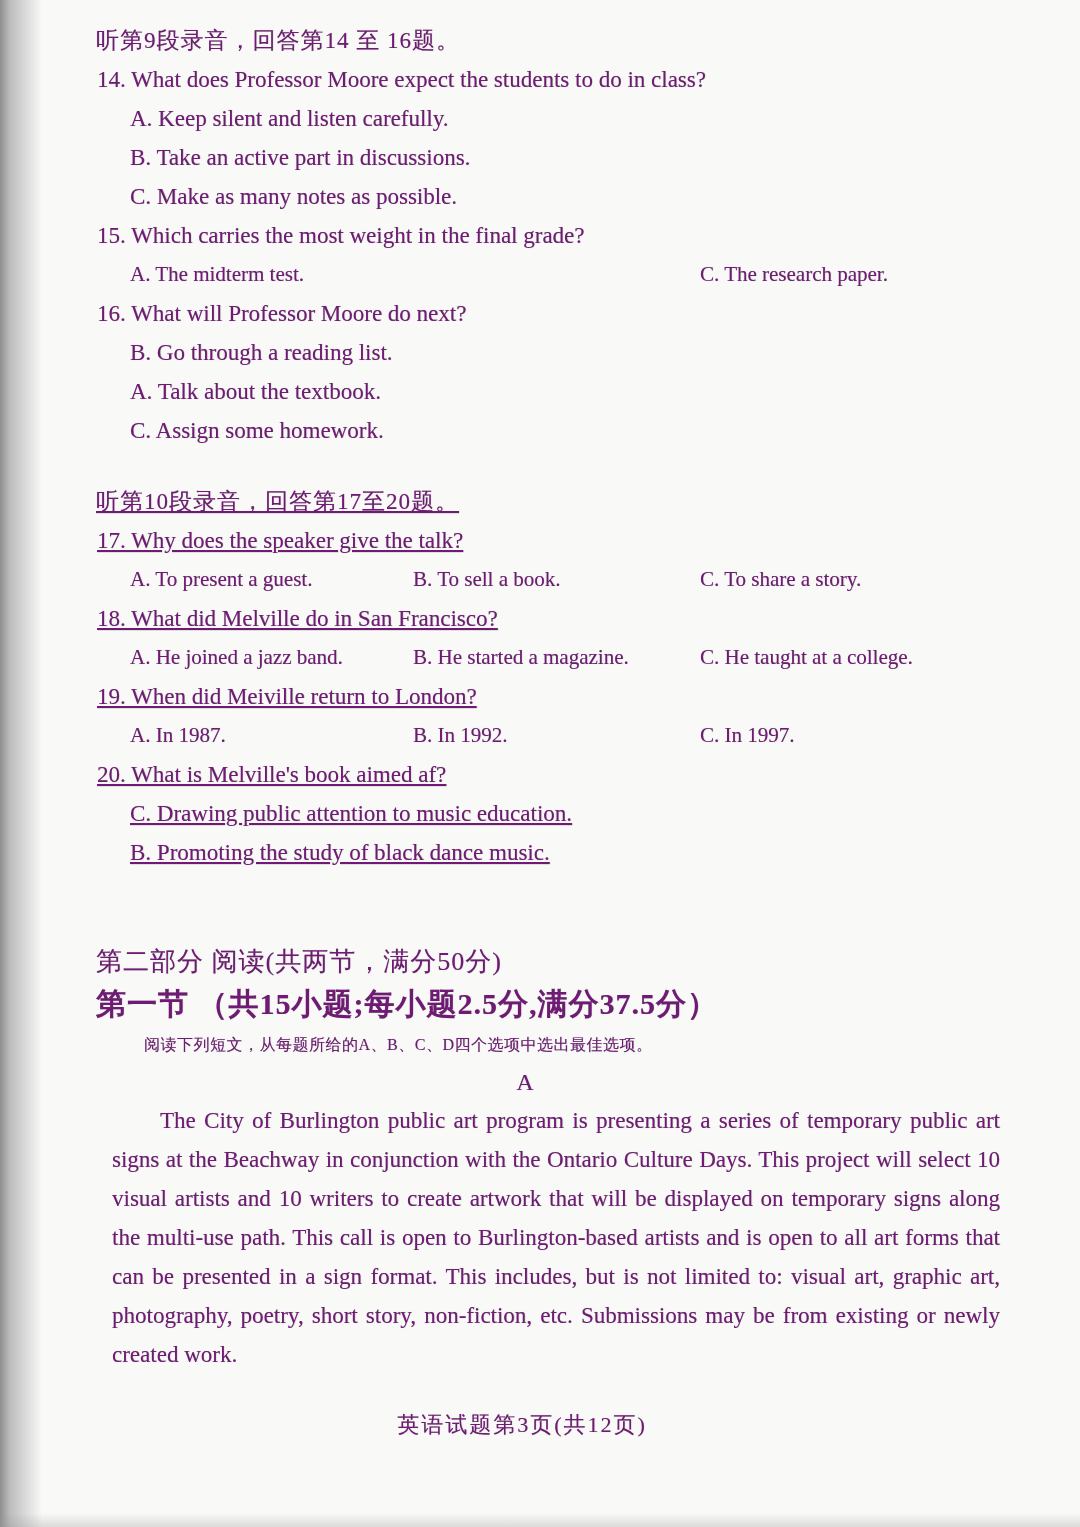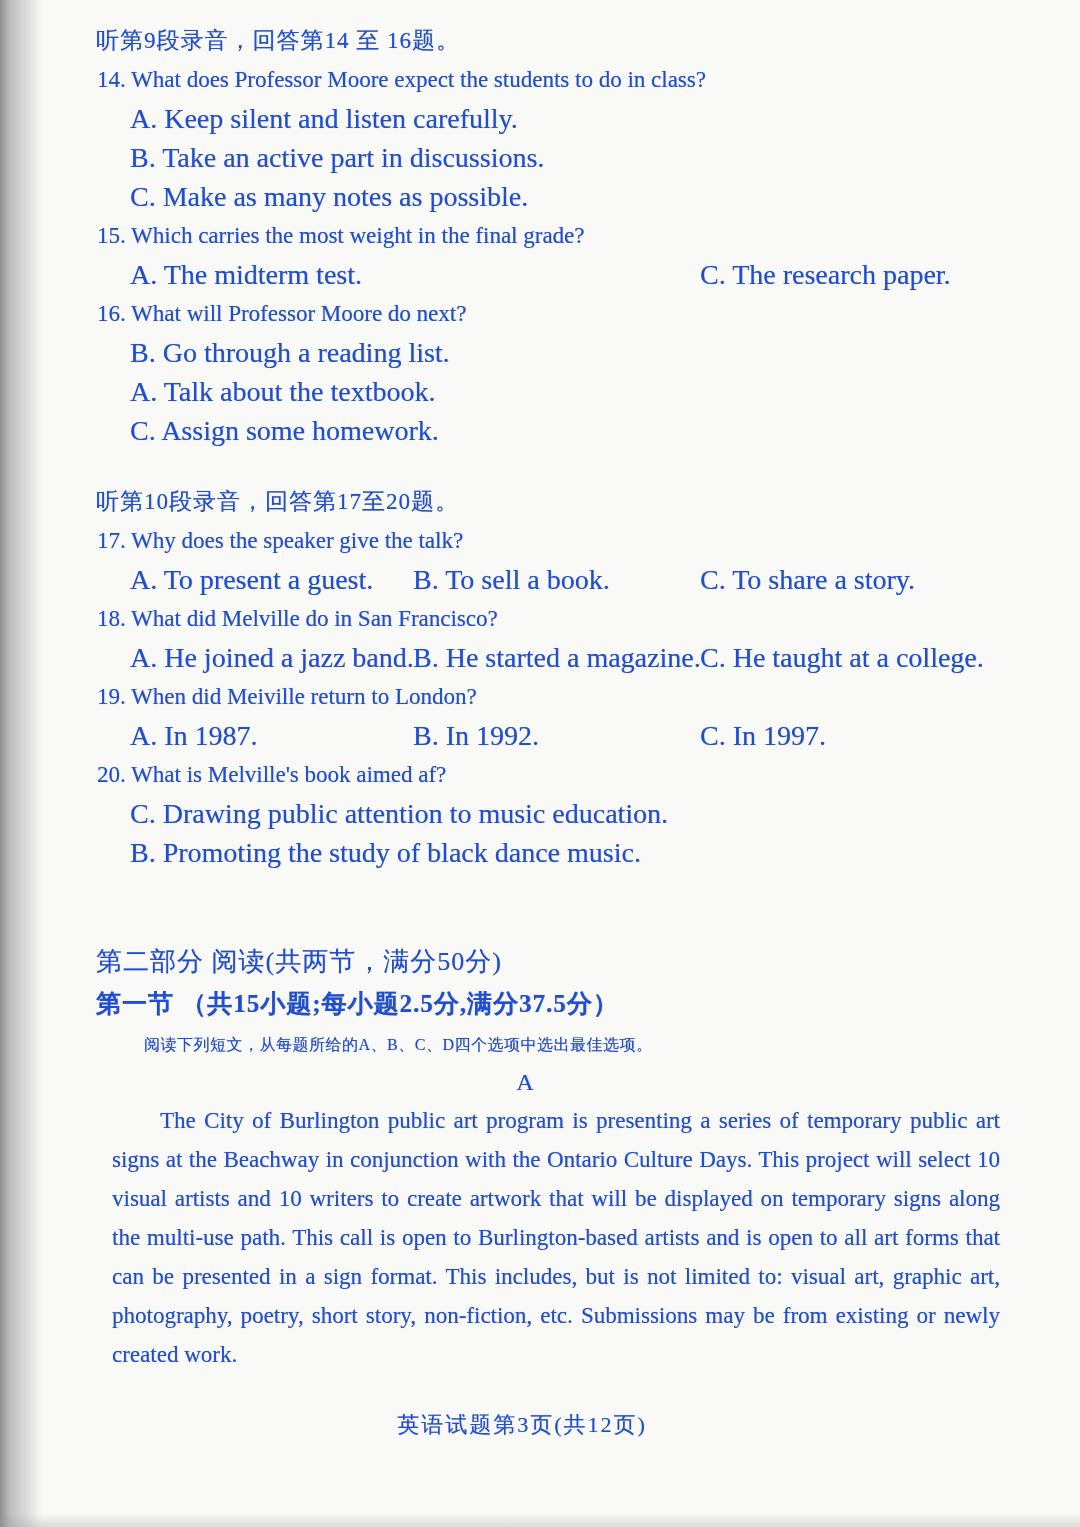--- a/index.html
+++ b/index.html
@@ -1,21 +1,21 @@
 <!DOCTYPE html>
 <html><head>
 <meta charset="utf-8">
 <style>
   html,body { margin:0; padding:0; background:#e8e8e8; }
   .page {
     position:relative;
     width:1080px; height:1527px;
     margin:0 auto;
     background:#f9f9f8;
-    color:#1d4ed8;
+    color:#701a75;
     font-family:"Liberation Serif", serif;
     overflow:hidden;
     text-shadow:0.3px 0.3px 0.7px rgba(45,45,45,0.45);
   }
   .scan-shadow-left {
     position:absolute; top:0; left:0; bottom:0; width:46px;
     background:linear-gradient(to right, #8f8f8f 0px, #bdbdbd 10px, rgba(255,255,255,0) 42px);
     pointer-events:none;
   }
   .scan-shadow-bottom {
@@ -31,46 +31,46 @@
     margin-left:96px;
     font-size:23px; line-height:39px;
     letter-spacing:1px;
   }
   .q-stem {
     margin-left:97px;
     font-size:23px; line-height:39px;
   }
   .opt-stacked {
     margin-left:130px;
-    font-size:28px; line-height:39px;
+    font-size:23px; line-height:39px;
   }
   .options-row {
     position:relative;
     margin-left:96px;
     height:39px;
-    font-size:28px; line-height:39px;
+    font-size:21px; line-height:39px;
   }
   .options-row .opt { position:absolute; white-space:nowrap; }
   .options-row .opt-0 { left:34px; }
   .options-row .opt-1 { left:317px; }
   .options-row .opt-2 { left:604px; }
 
-  .listening-group-2 { margin-top:32px; }
+  .listening-group-2 { margin-top:32px;text-decoration:underline; }
 
   .reading { margin-top:69px; }
   .part-header {
     margin-left:96px;
     font-weight:normal;
     font-size:26px; line-height:41px;
     letter-spacing:1px;
   }
   .section-header {
     margin-left:96px;
     font-weight:bold;
-    font-size:25px; line-height:44px;
+    font-size:30px; line-height:44px;
     letter-spacing:1px;
   }
   .reading-instruction {
     margin-left:144px;
     font-size:16px; line-height:37px;
     letter-spacing:0.5px;
   }
   .passage-label {
     text-align:center;
     font-size:24px; line-height:38px;

